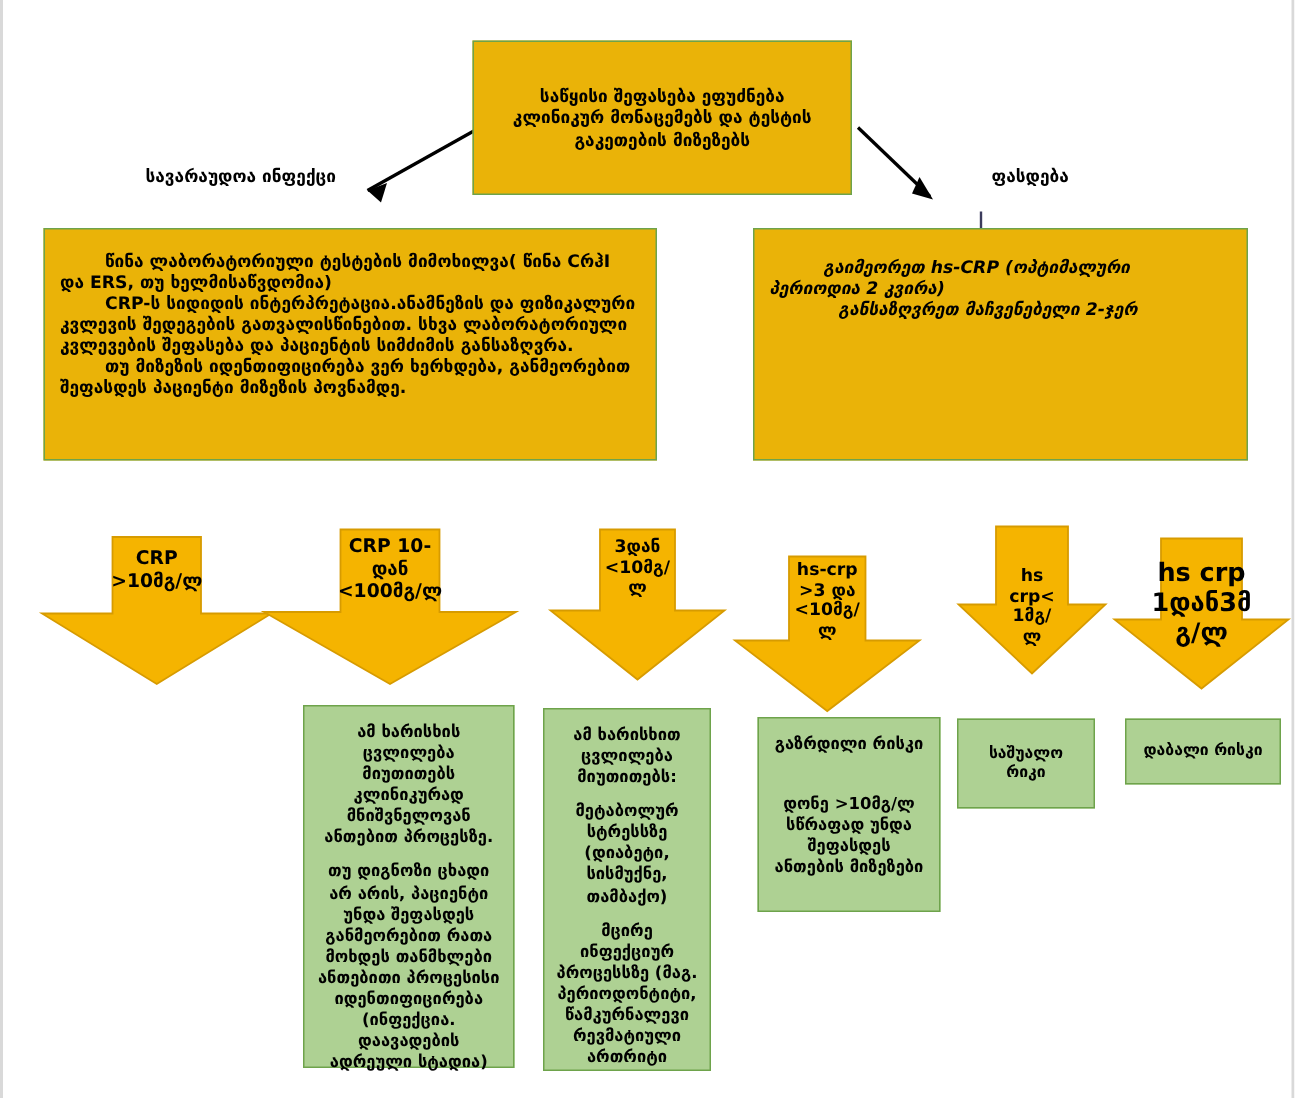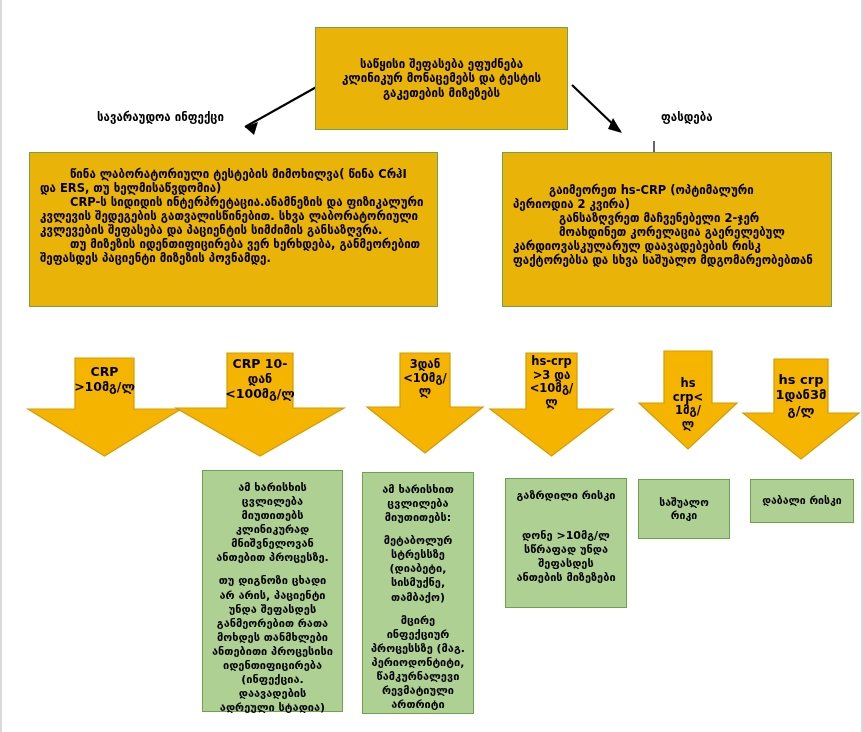--- a/index.html
+++ b/index.html
@@ -39,22 +39,23 @@
     font-size: 11.5px; font-weight: bold; padding: 0 14px;
   }
 
   .left-box {
     left: 27px; top: 152px; width: 409px; height: 155px;
     font-size: 11.5px; font-weight: bold; padding: 14px 12px 8px 10px;
     text-align: left;
   }
   .right-box {
     left: 500px; top: 152px; width: 330px; height: 155px;
-    font-size: 11.5px; font-weight: bold; padding: 30px 14px 8px 10px;
+    font-size: 11.5px; font-weight: bold; padding: 18px 14px 8px 10px;
     text-align: left;
+    font-style: italic;
   }
 
   
   .res {
     position: absolute;
     background: #aed193;
     border: 1px solid #6ea34b;
     box-sizing: border-box;
     font-size: 11px;
     font-weight: bold;
@@ -133,21 +134,20 @@
 
   <div class="gbox left-box">
     <p class="ptext" style="text-indent:30px;">წინა ლაბორატორიული ტესტების მიმოხილვა( წინა CრჰI და ERS, თუ ხელმისაწვდომია)</p>
     <p class="ptext" style="text-indent:30px;">CRP-ს სიდიდის ინტერპრეტაცია.ანამნეზის და ფიზიკალური კვლევის შედეგების გათვალისწინებით. სხვა ლაბორატორიული კვლევების შეფასება და პაციენტის სიმძიმის განსაზღვრა.</p>
     <p class="ptext" style="text-indent:30px;">თუ მიზეზის იდენთიფიცირება ვერ ხერხდება, განმეორებით შეფასდეს პაციენტი მიზეზის პოვნამდე.</p>
   </div>
 
   <div class="gbox right-box">
     <p class="ptext" style="text-indent:36px;">გაიმეორეთ hs-CRP (ოპტიმალური პერიოდია 2 კვირა)</p>
     <p class="ptext" style="text-indent:46px;">განსაზღვრეთ მაჩვენებელი 2-ჯერ</p>
-    <p class="ptext" style="text-indent:46px;">მოახდინეთ კორელაცია გაერელებულ კარდიოვასკულარულ დაავადებების რისკ ფაქტორებსა და სხვა საშუალო მდგომარეობებთან</p>
   </div>
 
   <div class="arrow" style="left:25px; top:357px; width:155px; height:100px;">
     <svg width="155" height="100" viewBox="0 0 155 100">
       <polygon points="48,1 107,1 107,52 154,52 77.5,99 1,52 48,52" fill="#f5b400" stroke="#d79b00" stroke-width="1.2"></polygon>
     </svg>
     <div class="lbl" style="top:8px;">
       <div>CRP</div>
       <div>&gt;10მგ/ლ</div>
     </div>
@@ -168,21 +168,21 @@
     <svg width="118" height="102" viewBox="0 0 118 102">
       <polygon points="34,1 84,1 84,55 117,55 59,101 1,55 34,55" fill="#f5b400" stroke="#d79b00" stroke-width="1.2"></polygon>
     </svg>
     <div class="lbl" style="top:6px; font-size:11.5px;">
       <div>3დან</div>
       <div>&lt;10მგ/</div>
       <div>ლ</div>
     </div>
   </div>
 
-  <div class="arrow" style="left:487px; top:352px; width:125px; height:105px;">
+  <div class="arrow" style="left:487px; top:370px; width:125px; height:105px;">
     <svg width="125" height="105" viewBox="0 0 125 105">
       <polygon points="37,1 88,1 88,57 124,57 62.5,104 1,57 37,57" fill="#f5b400" stroke="#d79b00" stroke-width="1.2"></polygon>
     </svg>
     <div class="lbl" style="top:3px; font-size:11.5px;">
       <div>hs-crp</div>
       <div>&gt;3 და</div>
       <div>&lt;10მგ/</div>
       <div>ლ</div>
     </div>
   </div>
@@ -196,21 +196,21 @@
       <div>crp&lt;</div>
       <div>1მგ/</div>
       <div>ლ</div>
     </div>
   </div>
 
   <div class="arrow" style="left:740px; top:358px; width:118px; height:102px;">
     <svg width="118" height="102" viewBox="0 0 118 102">
       <polygon points="32,1 86,1 86,55 117,55 59,101 1,55 32,55" fill="#f5b400" stroke="#d79b00" stroke-width="1.2"></polygon>
     </svg>
-    <div class="lbl" style="top:14px; font-size:13px;">
+    <div class="lbl" style="top:14px; font-size:17px;">
       <div>hs crp</div>
       <div>1დან3მ</div>
       <div>გ/ლ</div>
     </div>
   </div>
 
 
   <div class="res res-2">
     <p>ამ ხარისხის ცვლილება მიუთითებს კლინიკურად მნიშვნელოვან ანთებით პროცესზე.</p>
     <p>თუ დიგნოზი ცხადი არ არის, პაციენტი უნდა შეფასდეს განმეორებით რათა მოხდეს თანმხლები ანთებითი პროცესისი იდენთიფიცირება (ინფექცია. დაავადების ადრეული სტადია)</p>

